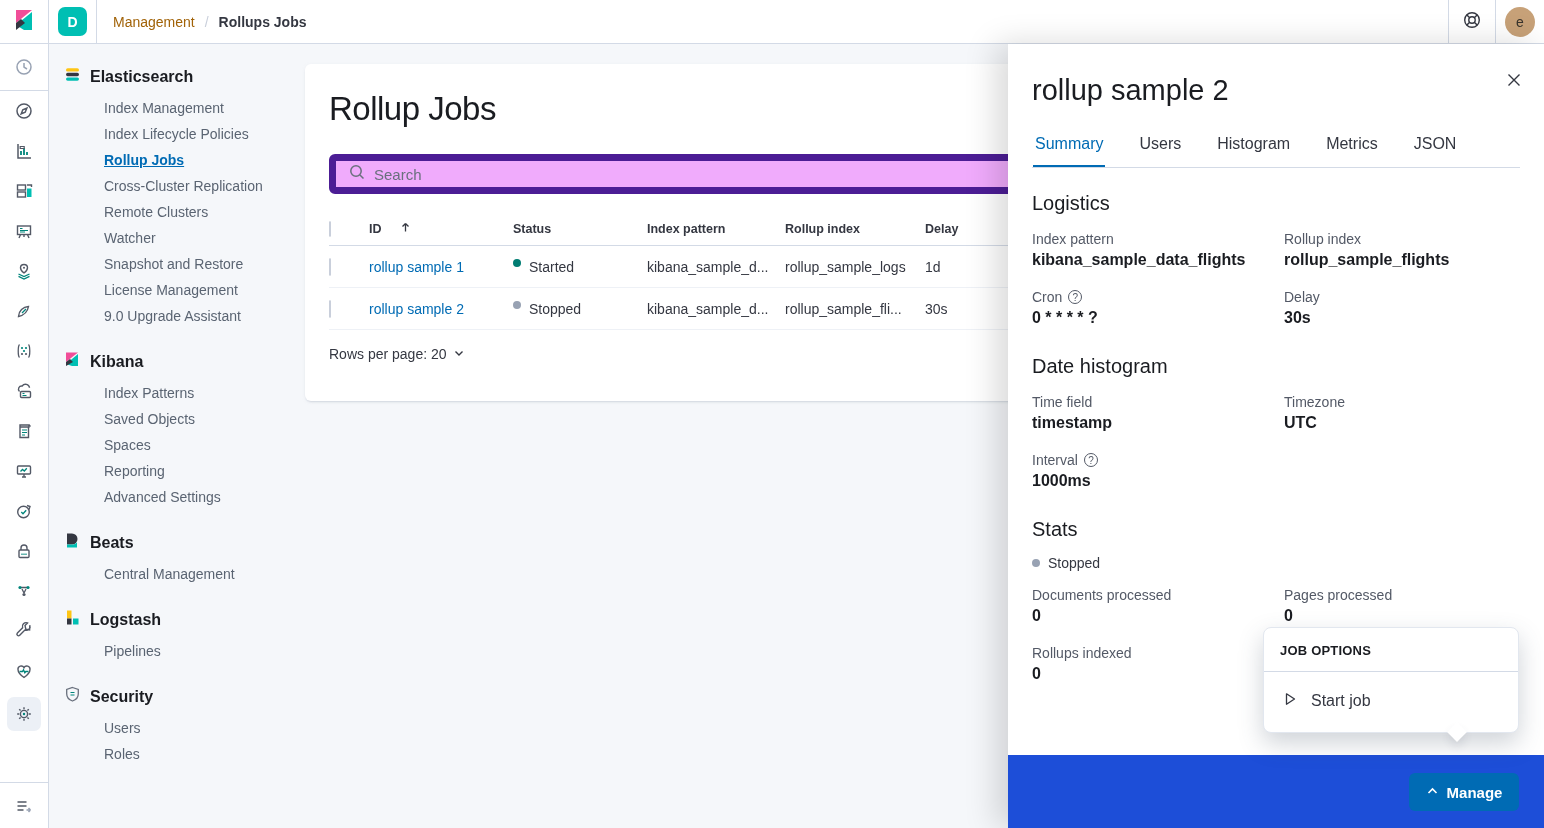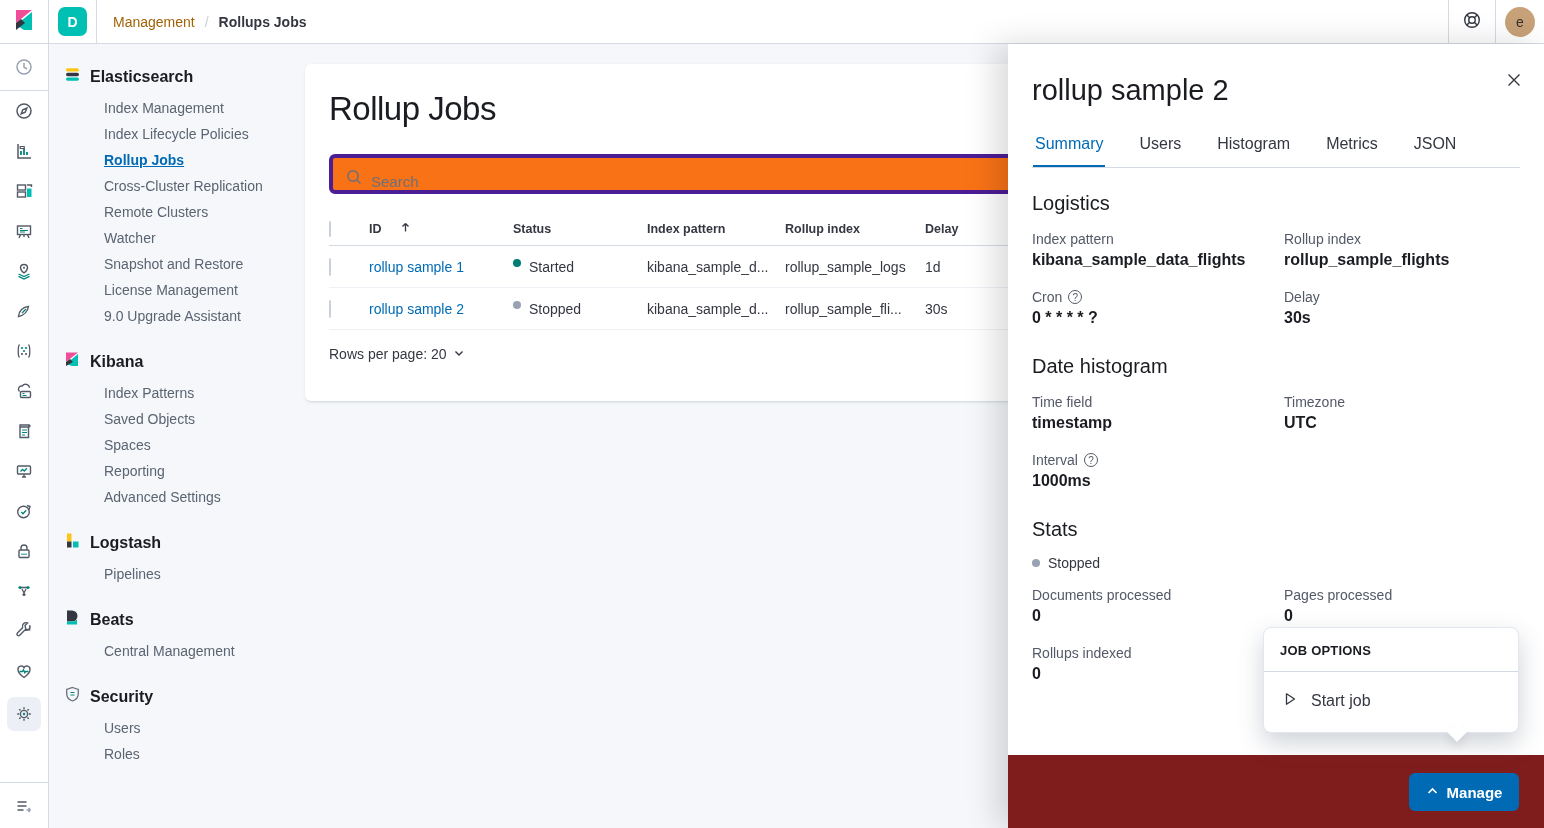--- a/index.html
+++ b/index.html
@@ -44,22 +44,22 @@
   .side-head { display:flex; align-items:center; gap:9px; font-size:16px; font-weight:700; color:#1a1c21; }
   .side-items { margin-top:8px; margin-left:40px; display:flex; flex-direction:column; }
   .side-item { font-size:14px; color:#5a6472; padding:5px 0; cursor:pointer; }
   .side-item.active { color:#006bb4; font-weight:700; text-decoration:underline; }
 
   
   .card { position:absolute; left:305px; top:64px; width:1209px; height:337px; background:#fff;
           border-radius:6px; box-shadow:0 2px 2px -1px rgba(152,162,179,.3), 0 1px 5px -2px rgba(152,162,179,.3); }
   .card-inner { padding:26px 24px 0 24px; }
   .page-title { font-size:33px; font-weight:400; color:#1a1c21; letter-spacing:-.5px; }
-  .search-box { margin-top:26px; height:40px; border:4px solid #4c1d95; border-radius:6px; background:#f97316;
-                display:flex; align-items:flex-end; padding:0 12px; gap:8px; }
+  .search-box { margin-top:26px; height:40px; border:7px solid #4c1d95; border-radius:6px; background:#f0abfc;
+                display:flex; align-items:center; padding:0 12px; gap:8px; }
   .search-box input { border:none; outline:none; font-size:15px; color:#343741; width:100%;
                       font-family:"Liberation Sans", sans-serif; background:transparent; }
   .search-box input::placeholder { color:#69707d; }
 
   .tbl { margin-top:18px; }
   .tbl-row { display:grid; grid-template-columns:40px 144px 134px 138px 140px 1fr; align-items:center; }
   .tbl-head { height:34px; border-bottom:1px solid #d3dae6; font-size:12.5px; font-weight:700; color:#343741; }
   .tbl-body-row { height:42px; border-bottom:1px solid #eef1f6; font-size:14px; }
   .th { display:flex; align-items:center; gap:18px; cursor:pointer; }
   .checkbox { width:16px; height:16px; border:1px solid #c9cfdb; border-radius:4px; background:#fff; cursor:pointer; }
@@ -83,21 +83,21 @@
   .flyout-body { padding:24px 24px 0 24px; }
   .sec-title { font-size:20px; font-weight:400; color:#1a1c21; }
   .desc-grid { display:grid; grid-template-columns:1fr 1fr; column-gap:16px; row-gap:20px; margin-top:16px; margin-bottom:28px; }
   .desc-label { font-size:14px; color:#535966; display:flex; align-items:center; gap:6px; }
   .desc-value { font-size:16px; font-weight:700; color:#1a1c21; margin-top:4px; }
   .q-icon { width:14px; height:14px; border:1px solid #535966; border-radius:50%; font-size:10px;
             display:inline-flex; align-items:center; justify-content:center; color:#535966; cursor:pointer; }
   .q-icon::before { content:"?"; }
   .stats-status { display:flex; align-items:center; gap:8px; font-size:14px; margin-top:14px; margin-bottom:16px; }
 
-  .flyout-footer { position:absolute; bottom:0; left:0; width:100%; height:73px; background:#7f1d1d; }
+  .flyout-footer { position:absolute; bottom:0; left:0; width:100%; height:73px; background:#1d4ed8; }
   .manage-btn { position:absolute; right:25px; top:18px; height:38px; min-width:110px; background:#006bb4;
                 color:#fff; border:none; border-radius:6px; font-size:15px; font-weight:600;
                 display:flex; align-items:center; justify-content:center; gap:8px; cursor:pointer;
                 font-family:"Liberation Sans", sans-serif; padding:0 16px; }
 
   
   .popup { position:absolute; left:1263px; top:627px; width:256px; background:#fff; border:1px solid #e2e7ef;
            border-radius:8px; box-shadow:0 10px 24px rgba(65,78,101,.25); z-index:40; }
   .popup::after { content:""; position:absolute; left:186px; bottom:-7px; width:14px; height:14px;
                   background:#fff; transform:rotate(45deg); box-shadow:4px 4px 8px rgba(65,78,101,.12); }
@@ -354,44 +354,44 @@
         <span class="side-item">Spaces</span>
         <span class="side-item">Reporting</span>
         <span class="side-item">Advanced Settings</span>
       </div>
     </div>
 
     <div class="side-section">
       <div class="side-head">
         <span>
           <svg width="17" height="17" viewBox="0 0 17 17">
+              <path d="M3 1.5h5a5.5 5.5 0 015.5 5.5v0A5.5 5.5 0 018 12.5H3z" fill="#343741"></path>
+              <path d="M3 12.5h5c2 0 3.8-.9 5-2.3v5.3H3z" fill="#00bfb3"></path>
+            </svg>
+        </span>
+        <span>Beats</span>
+      </div>
+      <div class="side-items">
+        <span class="side-item">Central Management</span>
+      </div>
+    </div>
+
+    <div class="side-section">
+      <div class="side-head">
+        <span>
+          <svg width="17" height="17" viewBox="0 0 17 17">
               <rect x="3" y="1.5" width="4.5" height="8" fill="#fec514"></rect>
               <rect x="3" y="9.5" width="4.5" height="6" fill="#343741"></rect>
               <rect x="9" y="9.5" width="5.5" height="6" fill="#00bfb3"></rect>
             </svg>
         </span>
         <span>Logstash</span>
       </div>
       <div class="side-items">
         <span class="side-item">Pipelines</span>
-      </div>
-    </div>
-
-    <div class="side-section">
-      <div class="side-head">
-        <span>
-          <svg width="17" height="17" viewBox="0 0 17 17">
-              <path d="M3 1.5h5a5.5 5.5 0 015.5 5.5v0A5.5 5.5 0 018 12.5H3z" fill="#343741"></path>
-              <path d="M3 12.5h5c2 0 3.8-.9 5-2.3v5.3H3z" fill="#00bfb3"></path>
-            </svg>
-        </span>
-        <span>Beats</span>
-      </div>
-      <div class="side-items">
-        <span class="side-item">Central Management</span>
       </div>
     </div>
 
     <div class="side-section">
       <div class="side-head">
         <span>
           <svg width="17" height="17" viewBox="0 0 17 17" fill="none" stroke="#69707d" stroke-width="1.3">
               <path d="M8.5 1.5l5.8 2v4.3c0 3.6-2.4 6.1-5.8 7.2-3.4-1.1-5.8-3.6-5.8-7.2V3.5z"></path>
               <path d="M6.5 6.5h4M6.5 9h4" stroke="#00857b" stroke-width="1.1"></path>
             </svg>

